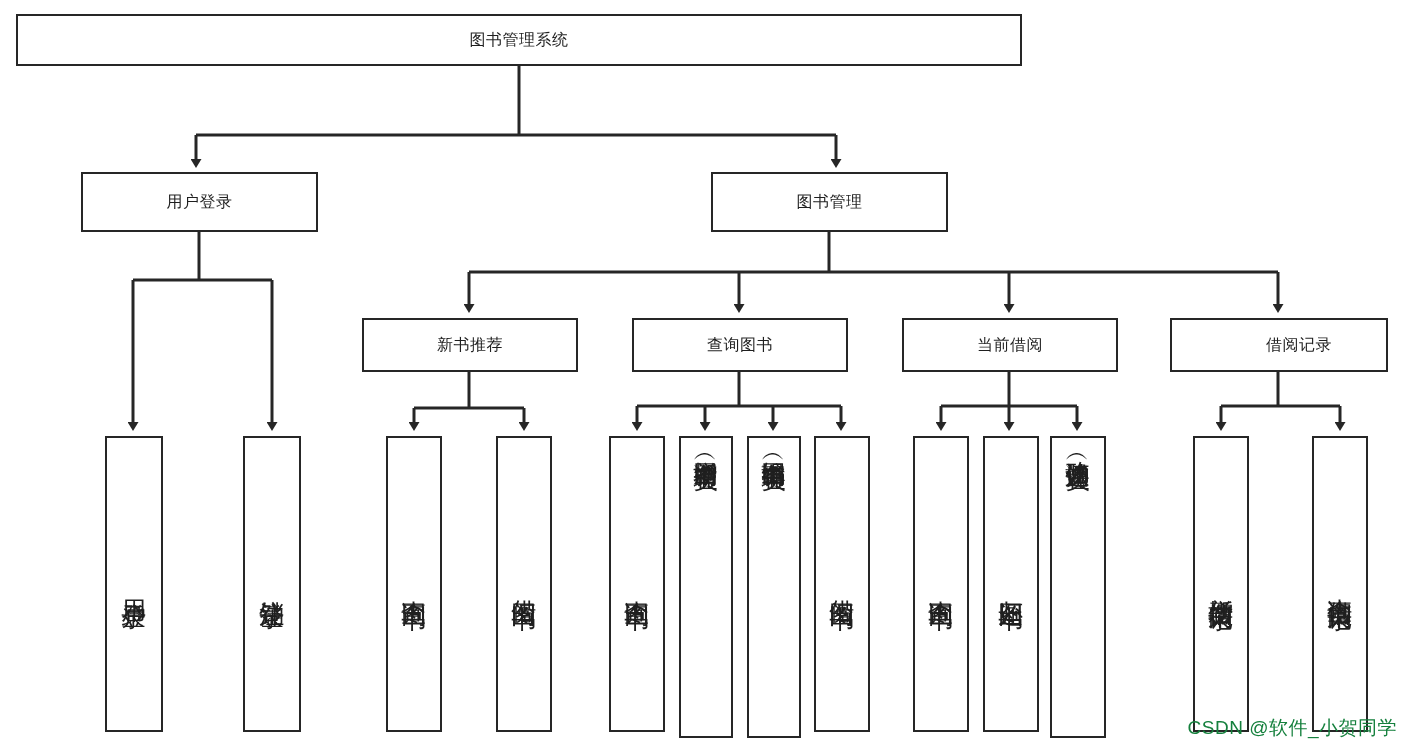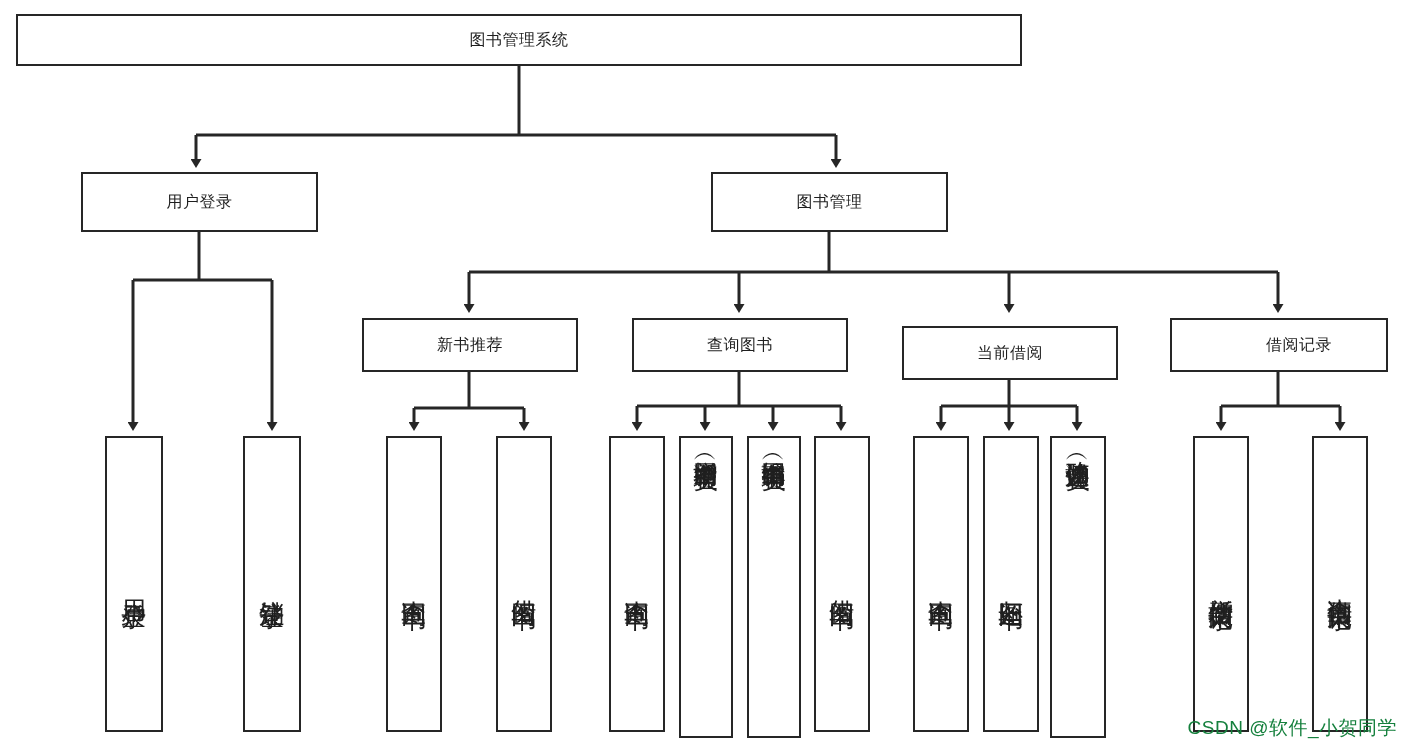--- a/index.html
+++ b/index.html
@@ -142,21 +142,21 @@
   <div class="node horiz" style="left:711px; top:172px; width:237px; height:60px;">
     <span class="label">图书管理</span>
   </div>
 
   <div class="node horiz" style="left:362px; top:318px; width:216px; height:54px;">
     <span class="label">新书推荐</span>
   </div>
   <div class="node horiz" style="left:632px; top:318px; width:216px; height:54px;">
     <span class="label">查询图书</span>
   </div>
-  <div class="node horiz" style="left:902px; top:318px; width:216px; height:54px;margin-top:8px;">
+  <div class="node horiz" style="left:902px; top:318px; width:216px; height:54px;">
     <span class="label">当前借阅</span>
   </div>
   <div class="node horiz" style="left:1170px; top:318px; width:218px; height:54px;padding-left:40px;">
     <span class="label">借阅记录</span>
   </div>
 
   <div class="node vert mid" style="left:105px; top:436px; width:58px; height:296px;">
     <span class="label">用户登录</span>
   </div>
   <div class="node vert mid" style="left:243px; top:436px; width:58px; height:296px;">

